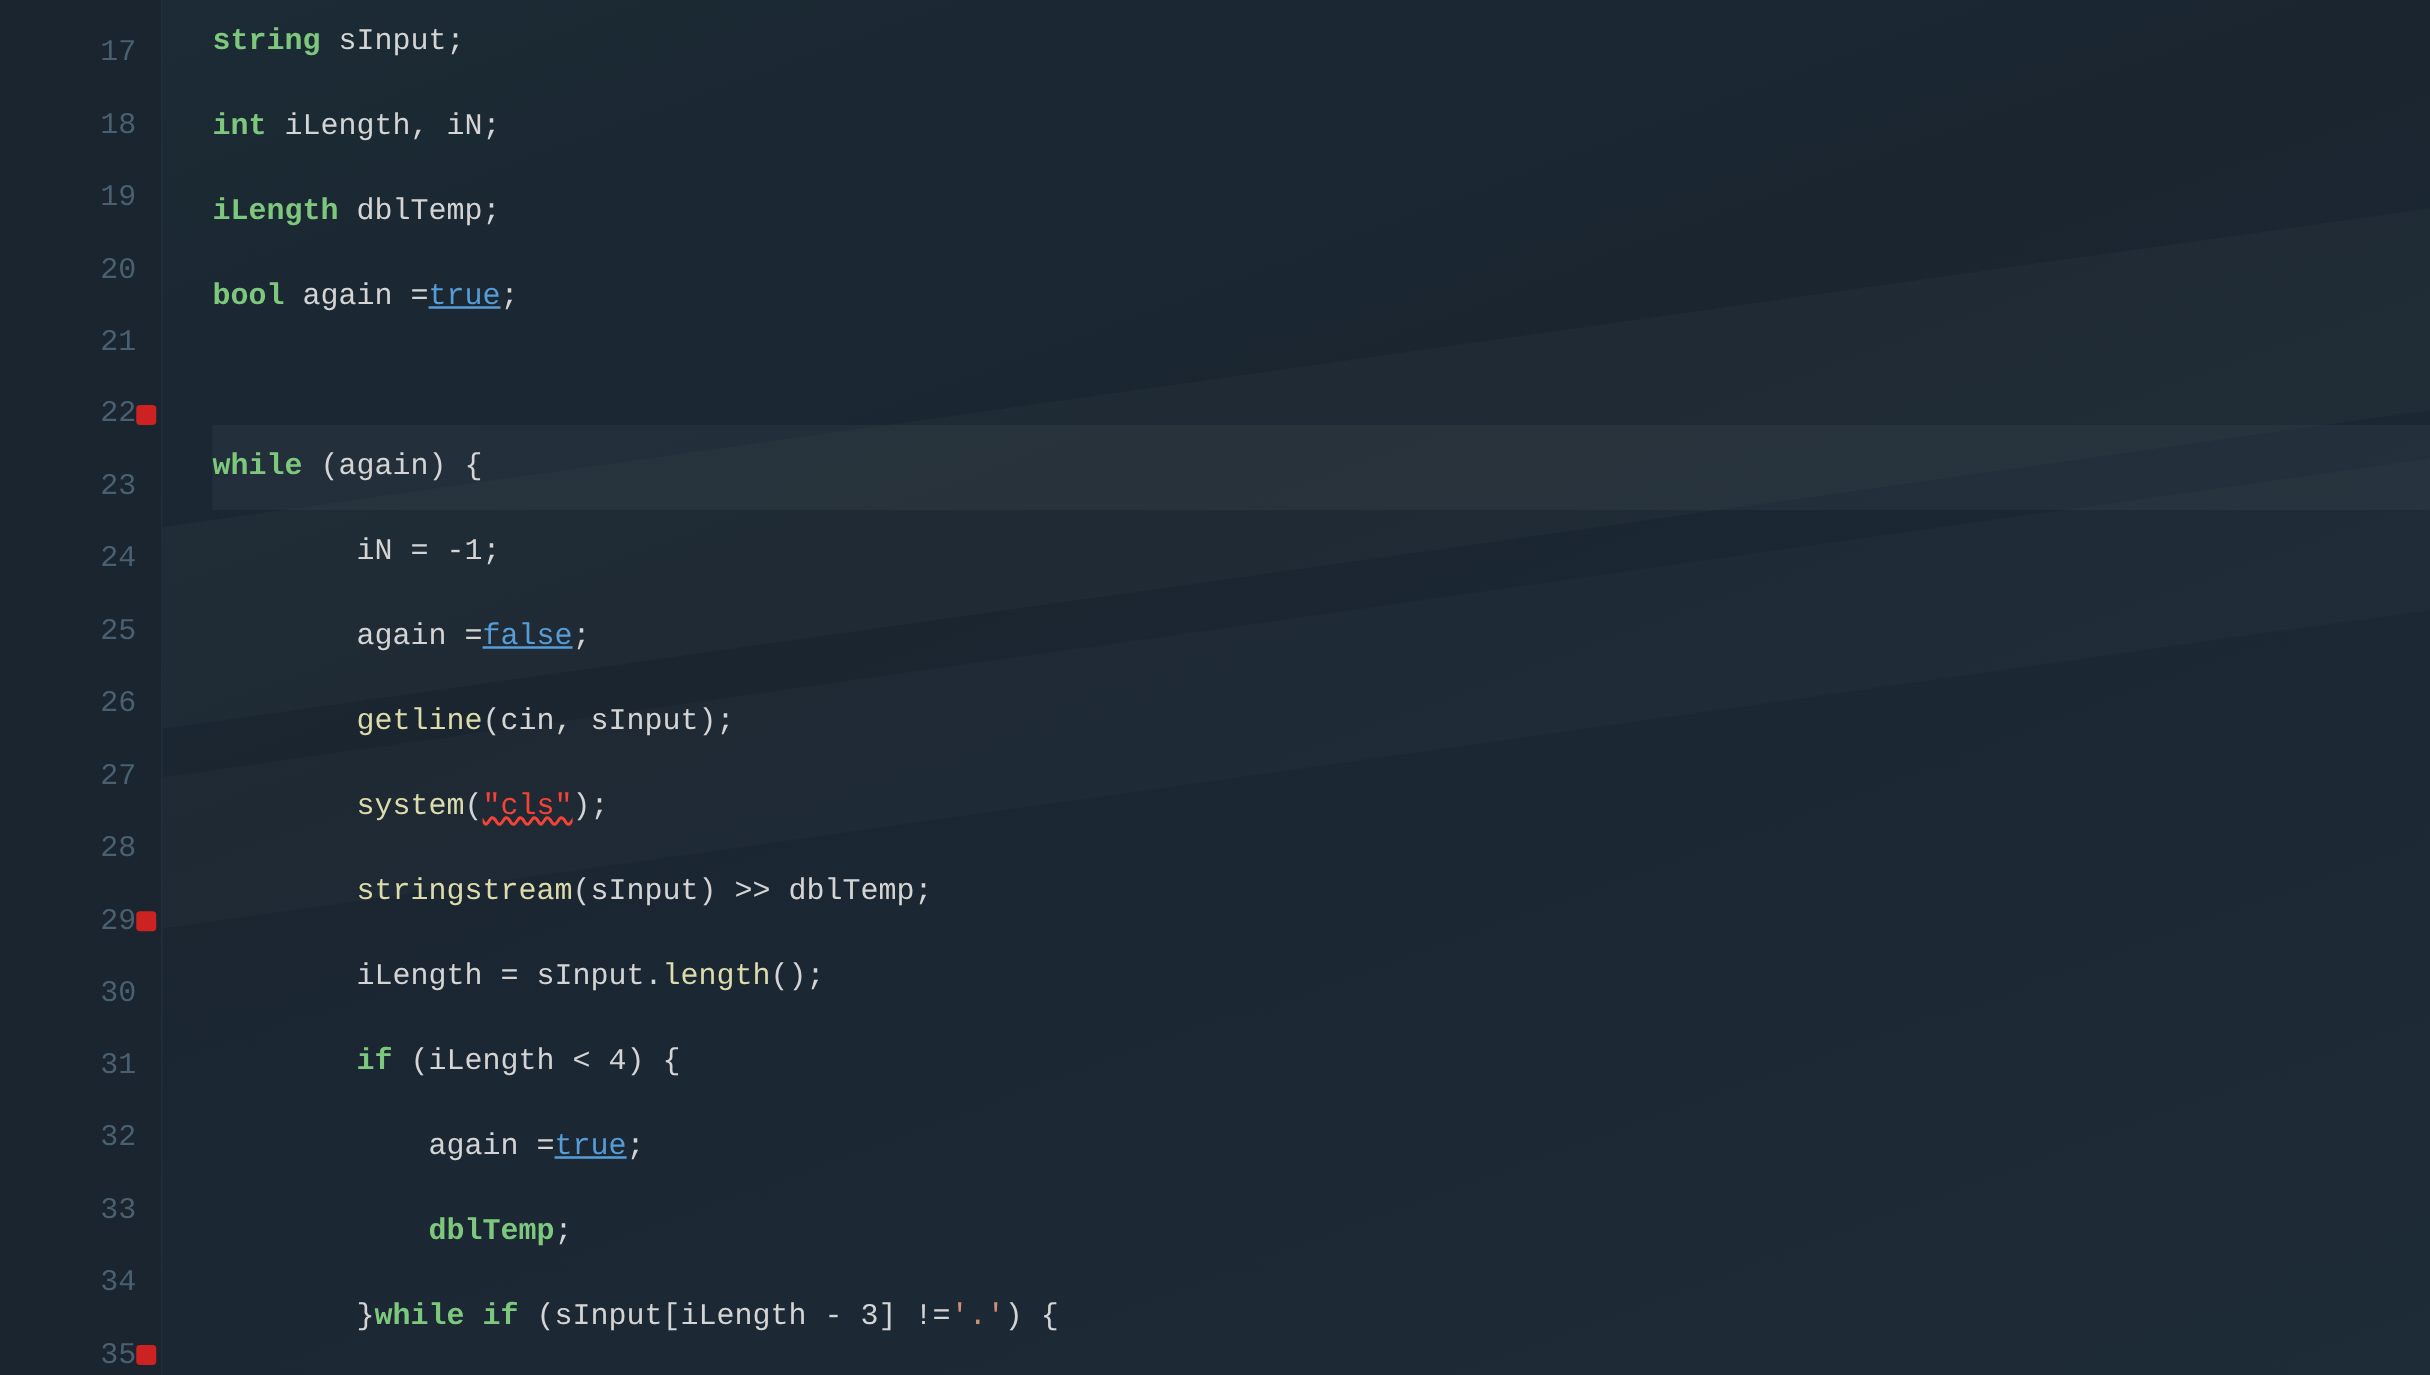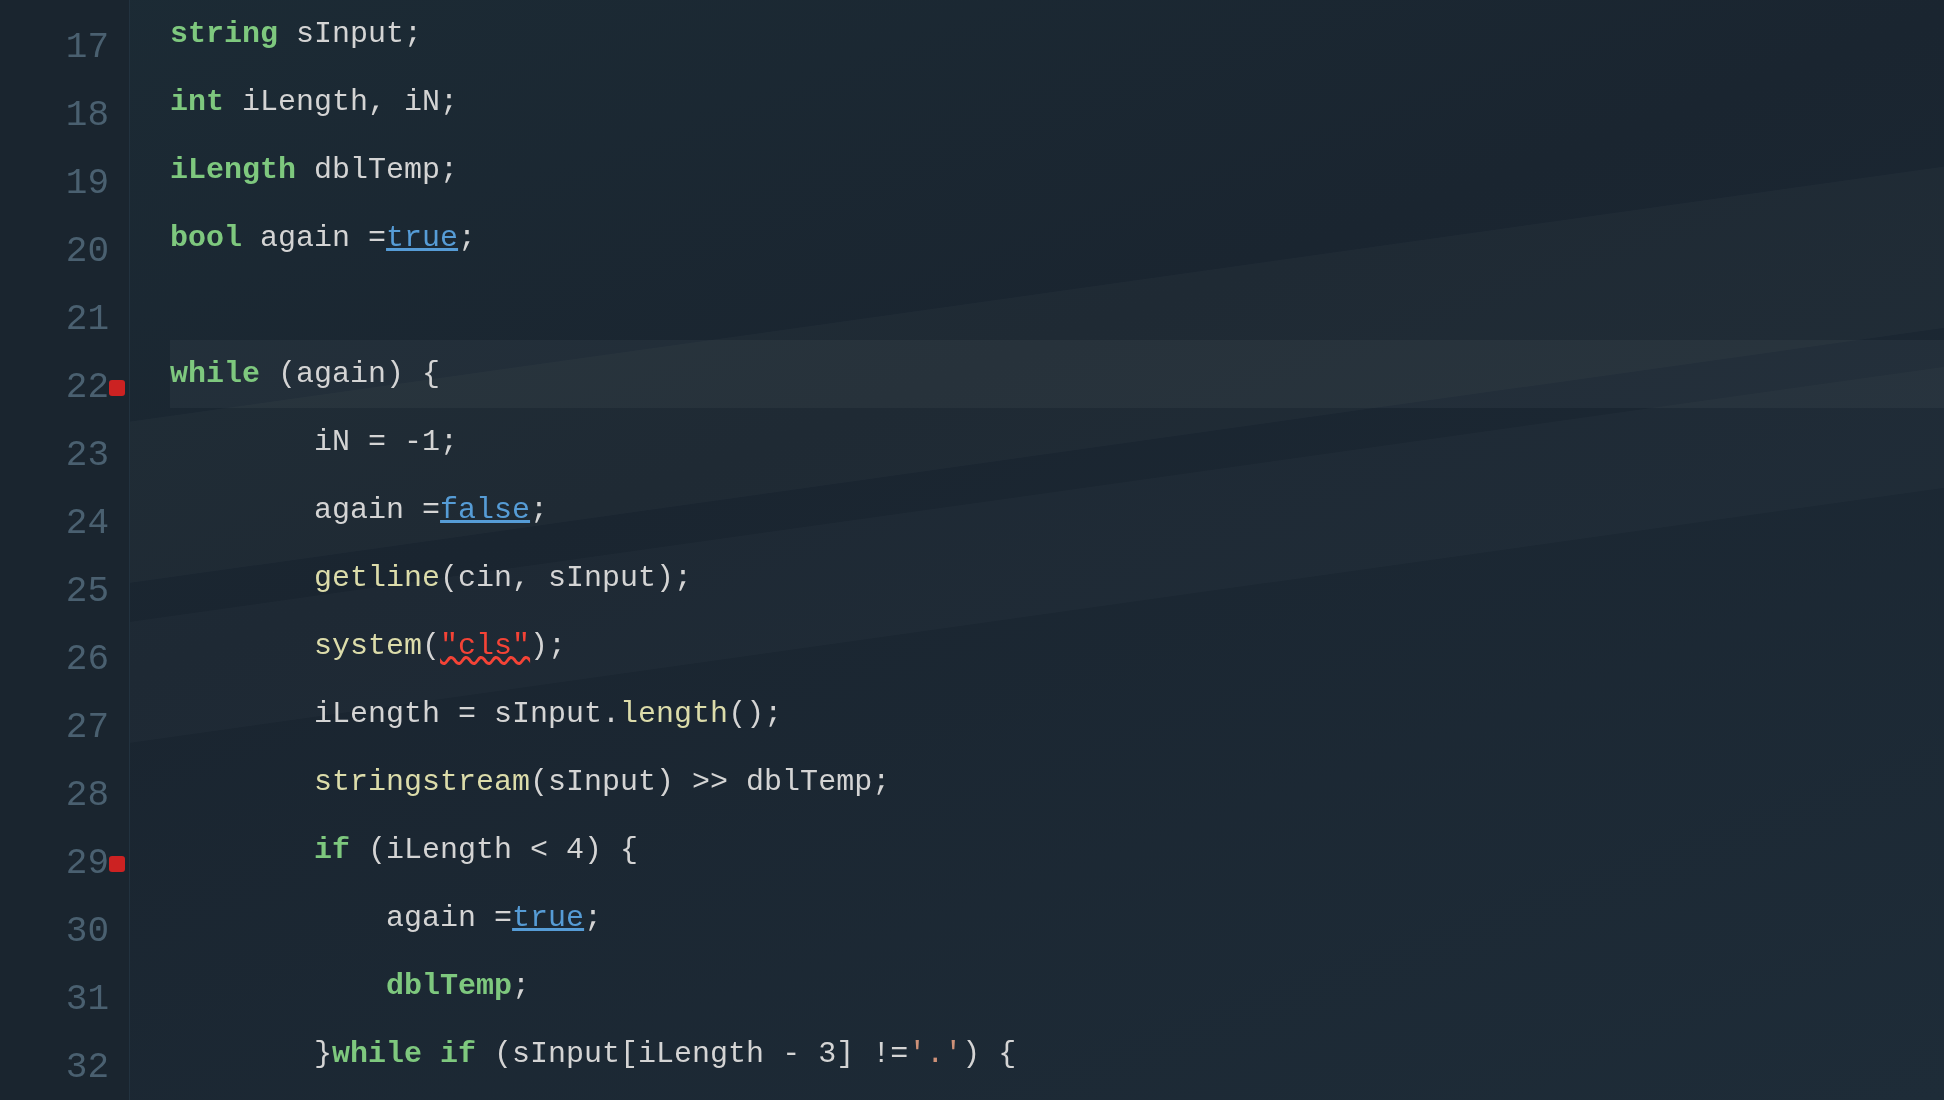--- a/index.html
+++ b/index.html
@@ -64,21 +64,21 @@
       z-index: 3;
     }
 
     .line-number {
       height: 68px;
       display: flex;
       align-items: center;
       justify-content: flex-end;
       padding-right: 20px;
       color: #4a6070;
-      font-size: 36px;
+      font-size: 24px;
       font-weight: 400;
       position: relative;
       font-family: 'Courier New', Courier, monospace;
       margin-top: 27px;
     }
 
     .breakpoint-marker {
       position: absolute;
       right: 5px;
       width: 18px;
@@ -92,21 +92,21 @@
       padding-left: 40px;
       padding-top: 0;
       position: relative;
       z-index: 3;
     }
 
     .code-line {
       height: 68px;
       display: flex;
       align-items: center;
-      font-size: 30px;
+      font-size: 24px;
       line-height: 1;
       white-space: nowrap;
       position: relative;
     }
 
     
     .code-line.highlighted {
       background: rgba(255,255,255,0.04);
       font-family: Liberation Mono, monospace;
     }
@@ -204,29 +204,29 @@
     <div class="code-line">
       <span class="var">&nbsp;&nbsp;&nbsp;&nbsp;&nbsp;&nbsp;&nbsp;&nbsp;</span>
       <span class="fn">system</span>
       <span class="var">(</span>
       <span class="str-red">"cls"</span>
       <span class="var">);</span>
     </div>
 
     <div class="code-line">
       <span class="var">&nbsp;&nbsp;&nbsp;&nbsp;&nbsp;&nbsp;&nbsp;&nbsp;</span>
+      <span class="fn">stringstream</span>
+      <span class="var">(sInput) &gt;&gt; dblTemp;</span>
+    </div>
+
+    <div class="code-line">
+      <span class="var">&nbsp;&nbsp;&nbsp;&nbsp;&nbsp;&nbsp;&nbsp;&nbsp;</span>
       <span class="var">iLength = sInput.</span>
       <span class="fn">length</span>
       <span class="var">();</span>
-    </div>
-
-    <div class="code-line">
-      <span class="var">&nbsp;&nbsp;&nbsp;&nbsp;&nbsp;&nbsp;&nbsp;&nbsp;</span>
-      <span class="fn">stringstream</span>
-      <span class="var">(sInput) &gt;&gt; dblTemp;</span>
     </div>
 
     <div class="code-line">
       <span class="var">&nbsp;&nbsp;&nbsp;&nbsp;&nbsp;&nbsp;&nbsp;&nbsp;</span>
       <span class="kw">if</span>
       <span class="var">&nbsp;(iLength &lt; 4) {</span>
     </div>
 
     <div class="code-line">
       <span class="var">&nbsp;&nbsp;&nbsp;&nbsp;&nbsp;&nbsp;&nbsp;&nbsp;&nbsp;&nbsp;&nbsp;&nbsp;</span>

